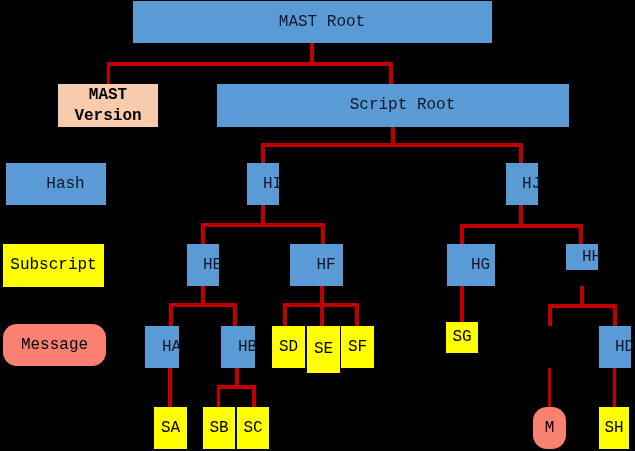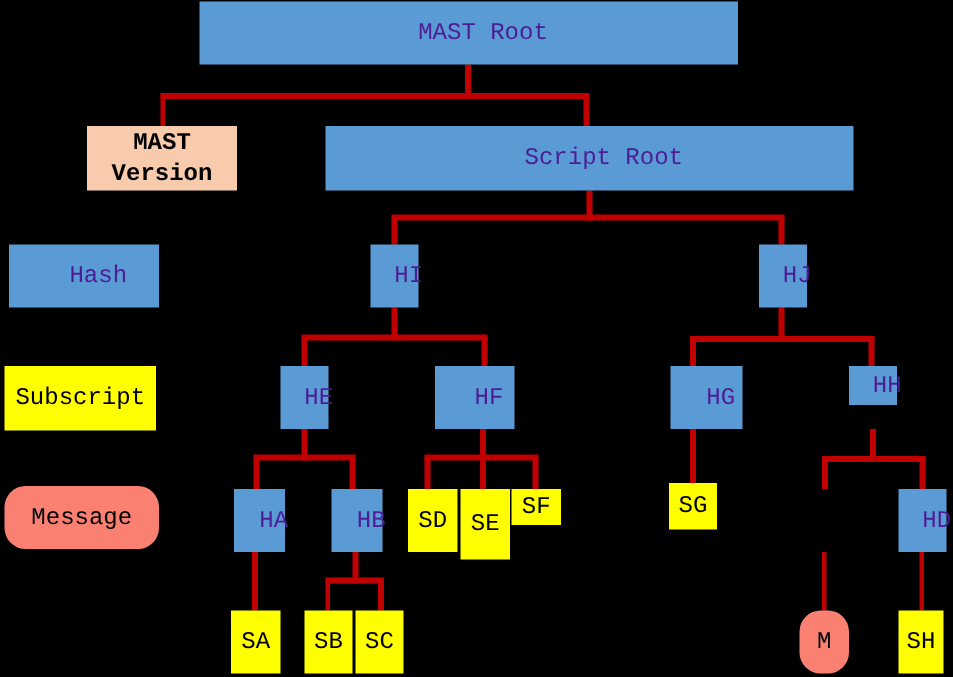--- a/index.html
+++ b/index.html
@@ -16,21 +16,21 @@
     display: flex;
     align-items: center;
     justify-content: center;
     text-align: center;
     font-size: 16px;
     line-height: 21px;
     white-space: normal;
     box-sizing: border-box;
     z-index: 2;
   }
-  .blue   { background: #5b9bd5; color: #4c1d95; padding-left: 19px; }
+  .blue   { background: #5b9bd5; color: #0f172a; padding-left: 19px; }
   .yellow { background: #ffff00; color: #000000; }
   .salmon { background: #fa8072; color: #000000; border-radius: 14px; }
   .peach  { background: #f8cbad; color: #000000; font-weight: bold; }
   .edge {
     position: absolute;
     background: #c00000;
     z-index: 1;
   }
 </style>
 </head>
@@ -47,25 +47,25 @@
   <div class="node blue" style="left:217px; top:84px;  width:352px; height:43px">Script Root</div>
 
   <div class="node blue" style="left:247px; top:163px; width:32px; height:42px">HI</div>
   <div class="node blue" style="left:506px; top:163px; width:32px; height:42px">HJ</div>
 
   <div class="node blue" style="left:187px; top:244px; width:32px; height:42px">HE</div>
   <div class="node blue" style="left:290px; top:244px; width:53px; height:42px">HF</div>
   <div class="node blue" style="left:447px; top:244px; width:48px; height:42px">HG</div>
   <div class="node blue" style="left:566px; top:244px; width:32px; height:26px">HH</div>
 
-  <div class="node blue" style="left:156px; top:326px; width:34px; height:42px">HA</div>
+  <div class="node blue" style="left:145px; top:326px; width:34px; height:42px">HA</div>
   <div class="node blue" style="left:221px; top:326px; width:34px; height:42px">HB</div>
   <div class="node yellow" style="left:272px; top:326px; width:33px; height:42px">SD</div>
   <div class="node yellow" style="left:307px; top:326px; width:33px; height:47px">SE</div>
-  <div class="node yellow" style="left:341px; top:326px; width:33px; height:24px">SF</div>
+  <div class="node yellow" style="left:341px; top:326px; width:33px; height:42px">SF</div>
   <div class="node yellow" style="left:446px; top:322px; width:32px; height:31px">SG</div>
   <div class="node blue" style="left:599px; top:326px; width:32px; height:42px">HD</div>
 
   <div class="node yellow" style="left:154px; top:407px; width:33px; height:42px">SA</div>
   <div class="node yellow" style="left:203px; top:407px; width:32px; height:42px">SB</div>
   <div class="node yellow" style="left:237px; top:407px; width:32px; height:42px">SC</div>
   <div class="node salmon" style="left:533px; top:407px; width:33px; height:42px">M</div>
   <div class="node yellow" style="left:599px; top:407px; width:30px; height:42px">SH</div>
 <div class="edge" style="left: 310px; top: 43px; width: 4px; height: 23px; background: rgb(192, 0, 0);"></div>
     <div class="edge" style="left: 107px; top: 62px; width: 286px; height: 4px; background: rgb(192, 0, 0);"></div>

